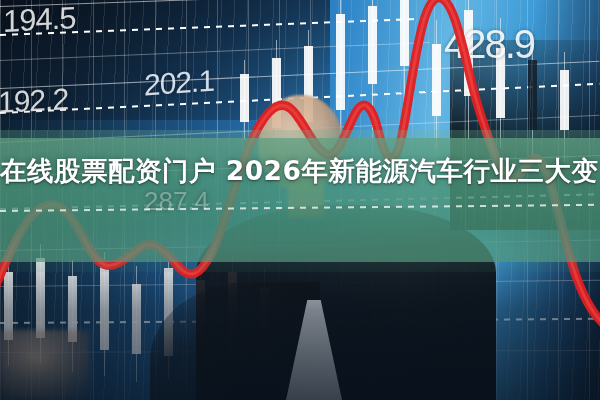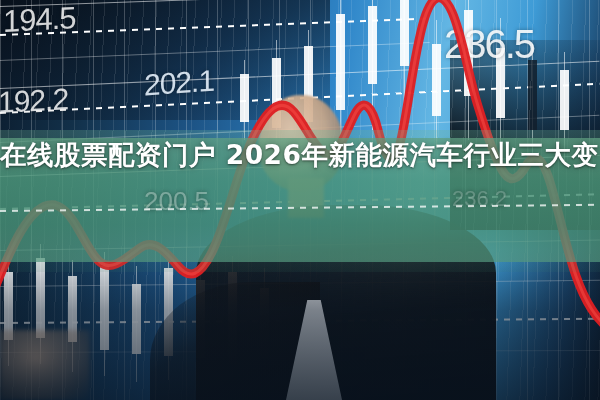--- a/index.html
+++ b/index.html
@@ -124,21 +124,21 @@
   }
   .n-194{left:3px;top:2px;font-size:31px;transform:skewY(-3deg);}
   .n-192{left:-2px;top:84px;font-size:30px;transform:skewY(-3deg);}
   .n-202{left:144px;top:66px;font-size:30px;transform:skewY(-4deg);color:rgba(235,245,255,.88);}
   .n-236{left:444px;top:22px;font-size:40px;color:rgba(255,255,255,.88);letter-spacing:-2px;}
   .n-2005{left:144px;top:186px;font-size:26px;color:rgba(235,248,242,.38);letter-spacing:0px;}
   .n-right-faint{left:452px;top:186px;font-size:22px;color:rgba(230,245,240,.25);letter-spacing:0px;}
 
   
   .title-wrap{
-    position:absolute;left:0;top:134px;width:512px;
+    position:absolute;left:0;top:150px;width:512px;
     text-align:center;
     z-index:30;
   }
   .title-line{
     font-family:"DejaVu Sans","Liberation Sans",sans-serif;
     font-weight:bold;
     font-size:27px;
     line-height:42px;
     color:#ffffff;
     letter-spacing:.5px;
@@ -218,21 +218,21 @@
     <div class="candle" style="left:260px;top:288px;width:9px;height:70px;"></div>
   </div>
 
   <div class="layer vgrid2"></div>
   <div class="layer vgrid"></div>
 
   <div class="layer">
     <span class="numlabel n-194">194.5</span>
     <span class="numlabel n-192">192.2</span>
     <span class="numlabel n-202">202.1</span>
-    <span class="numlabel n-236">236.5</span>
+    <span class="numlabel n-236">428.9</span>
   </div>
 
   <div class="layer">
     <div class="person-head"></div>
     <div class="person-neck"></div>
     <div class="person-body"></div>
     <div class="person-shoulder-l"></div>
     <div class="person-shirt"></div>
     <div class="person-hand"></div>
   </div>
@@ -261,22 +261,21 @@
                C 486 132, 494 156, 502 170 C 510 184, 518 180, 526 166
                C 534 152, 542 156, 550 182 C 558 208, 566 248, 576 276
                C 586 304, 596 318, 610 330" fill="none" stroke="#ff5a52" stroke-width="3" stroke-linecap="round" stroke-linejoin="round" opacity="0.42"></path>
     </svg>
   </div>
 
   <div class="greenband-soft"></div>
   <div class="greenband"></div>
 
   <div class="layer">
-    <span class="numlabel n-2005">200.5</span>
-    <span class="numlabel n-right-faint">236.2</span>
+    <span class="numlabel n-2005">287.4</span>
   </div>
 
   <div class="layer">
     <div class="dashline" style="left:0;top:210px;width:600px;transform:rotate(-0.6deg);opacity:.75;"></div>
   </div>
 
   <div class="title-wrap">
     <div class="title-line l1">在线股票配资门户 2026年新能源汽车行业三大变</div>
   </div>
 

